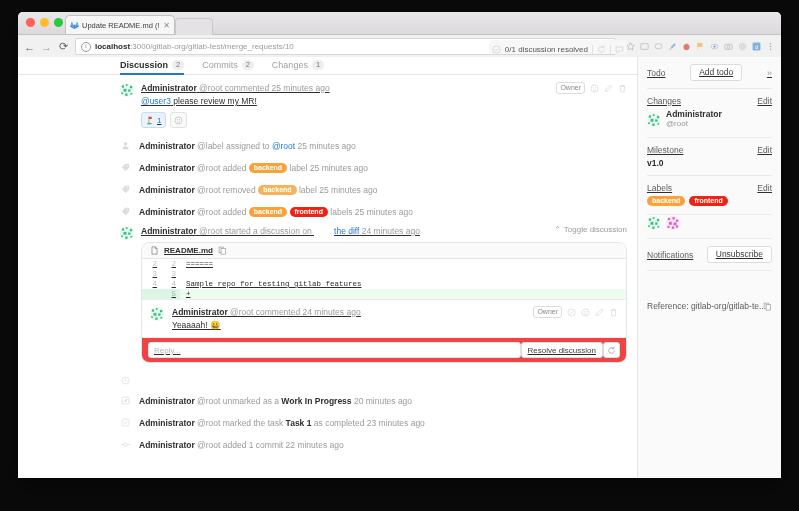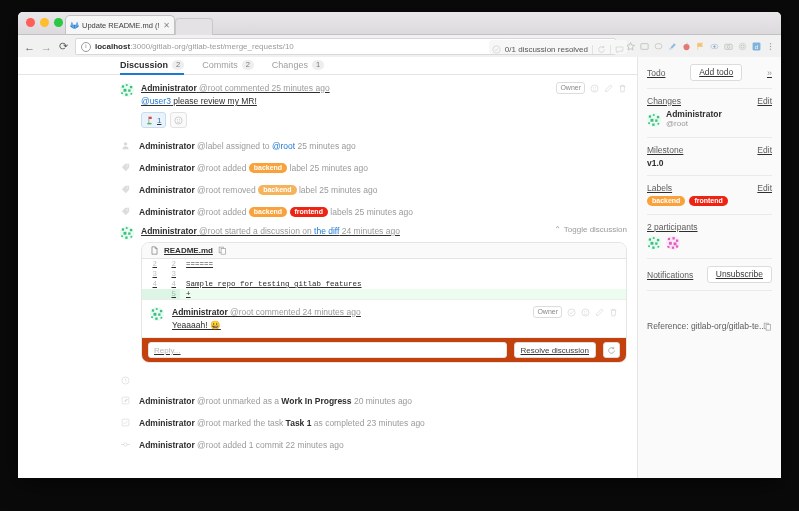--- a/index.html
+++ b/index.html
@@ -100,21 +100,21 @@
   .note{display:flex;gap:7px;margin-bottom:7px;position:relative;}
   .av{
     width:14px;height:14px;border-radius:50%;flex:0 0 14px;margin-top:1px;
     background:#e9fbf2;overflow:hidden;
   }
   .av.p{background:#fdeaf8;}
   .av svg{display:block;}
   .nbody{flex:1;min-width:0;text-decoration:underline;}
   .nhead{font-size:8.5px;color:#9a9a9a;line-height:12px;}
   .nhead b{color:#2e2e2e;font-weight:700;}
-  .nhead a{color:#1f78d1;text-decoration:none;}
+  .nhead a{color:#1f78d1;text-decoration:none;margin-left:20px;}
   .ntext{font-size:8.5px;color:#2e2e2e;line-height:12px;margin-top:1px;}
   .ntext a{color:#1f78d1;text-decoration:none;}
   .nact{
     position:absolute;right:0;top:0;display:flex;align-items:center;gap:5px;
   }
   .owner{
     border:1px solid #dcdcdc;border-radius:3px;font-size:7px;color:#8a8a8a;
     padding:0 3px;line-height:10px;
   }
   .aico{width:9px;height:9px;opacity:.42;}
@@ -155,22 +155,22 @@
     width:19px;flex:0 0 19px;text-align:right;padding-right:4px;color:#c0c0c0;
     background:#fff;box-sizing:border-box;
   }
   .diffrow .code{flex:1;padding-left:6px;color:#2e2e2e;white-space:pre;}
   .diffrow.add .ln{background:#ddf5e4;color:#9bbda5;}
   .diffrow.add .code{background:#ecfdf0;color:#2e2e2e;}
   .hl{color:#8e44ad;}
 
   .subnote{border-top:1px solid #ededed;padding:6px 8px;display:flex;gap:8px;position:relative;}
   .replybar{
-    border-top:1px solid #ededed;background:#c2410c;display:flex;align-items:center;
-    padding:4px 6px;gap:7px;
+    border-top:1px solid #ededed;background:#ef4444;display:flex;align-items:center;
+    padding:4px 6px;gap:0;
   }
   .replyin{
     flex:1;height:14px;background:#fff;border:1px solid #e5e5e5;border-radius:3px;
     font-size:8px;color:#b5b5b5;display:flex;align-items:center;padding:0 5px;
   }
   .btn{
     height:14px;border:1px solid #dcdcdc;background:#fff;border-radius:3px;
     font-size:8px;color:#3c3c3c;display:flex;align-items:center;padding:0 6px;
   }
   .btnico{
@@ -662,23 +662,20 @@
           <span class="sttl">Labels</span>
           <span class="sedit">Edit</span>
         </div>
         <div class="labels">
           <span class="lbl" style="background:#f9a13a">backend</span>
           <span class="lbl" style="background:#ed2313">frontend</span>
         </div>
       </div>
 
       <div class="sblock">
-        <div class="srow" style="padding-bottom:3px;">
-          <span class="sttl">2 participants</span>
-        </div>
         <div class="parts">
           <div class="av">
             <svg viewBox="0 0 24 24" width="14" height="14">
                   <rect width="24" height="24" fill="#e9fbf2"></rect>
                   <g fill="#3bbf7f">
                     <rect x="3" y="4" width="4" height="4"></rect>
                     <rect x="10" y="2" width="3" height="3"></rect>
                     <rect x="17" y="5" width="4" height="4"></rect>
                     <rect x="6" y="10" width="5" height="5"></rect>
                     <rect x="14" y="11" width="4" height="4"></rect>

